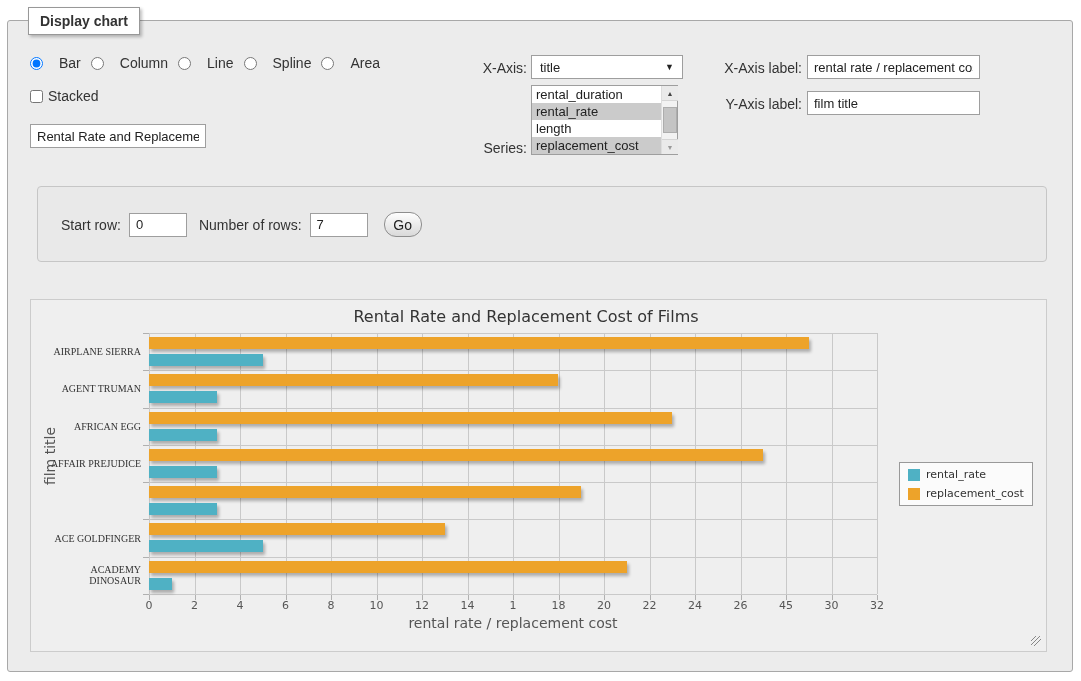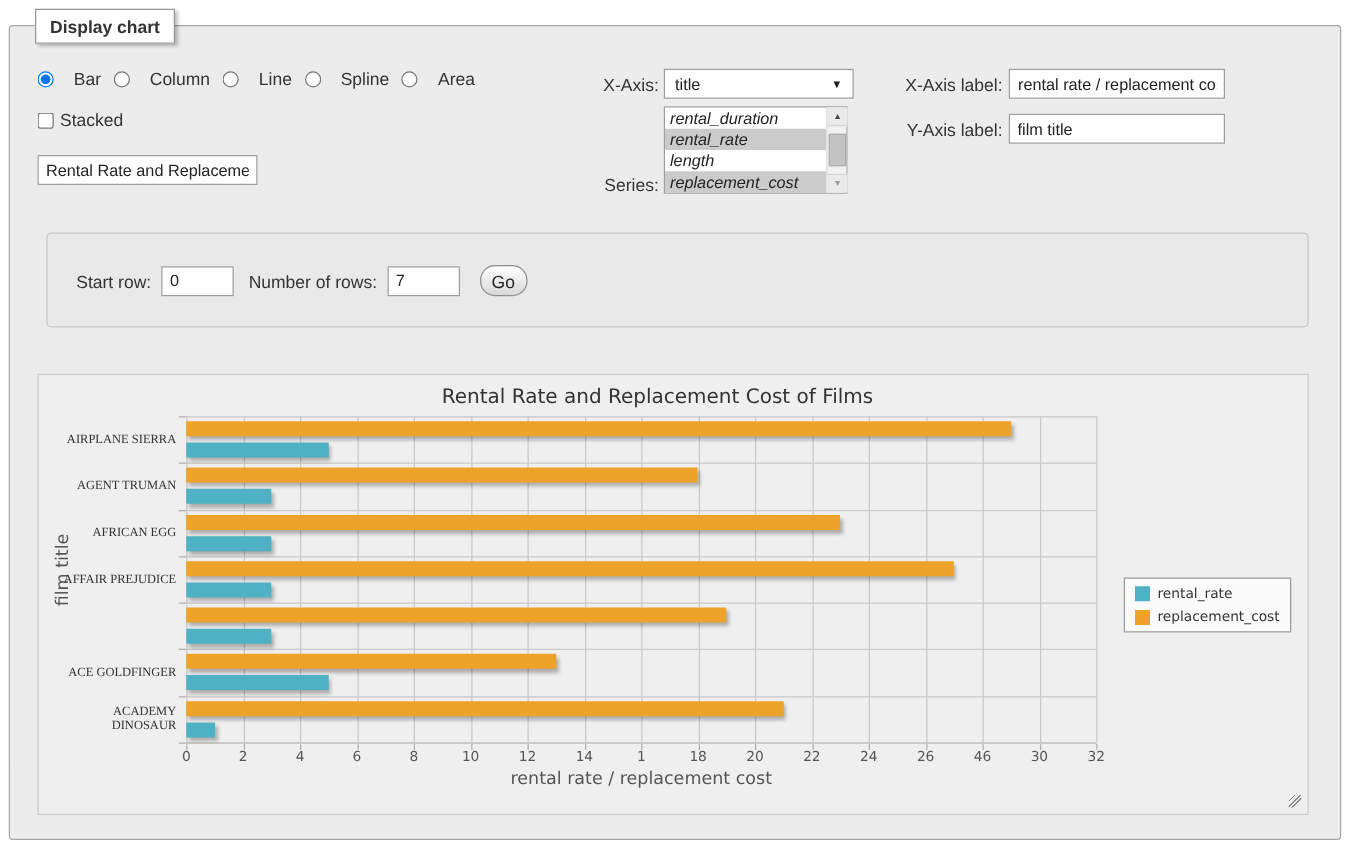--- a/index.html
+++ b/index.html
@@ -27,21 +27,21 @@
 
   .xaxis-label { left:455px; top:60px; width:72px; }
   .fake-select { left:531px; top:55px; width:152px; height:24px; background:#fff;
                  border:1px solid #9e9e9e; font-size:13px; color:#222; display:flex;
                  align-items:center; padding:0 8px; }
   .fake-select .arrow { margin-left:auto; font-size:9px; color:#222; }
 
   .series-label { left:455px; top:140px; width:72px; }
   .listbox { left:531px; top:85px; width:147px; height:70px; background:#fff;
              border:1px solid #9e9e9e; display:flex; }
-  .lb-opts { flex:1; overflow:hidden;font-style:italic; }
+  .lb-opts { flex:1; overflow:hidden; }
   .lb-item { font-size:13px; color:#222; height:17px; line-height:17px; padding:0 4px; white-space:nowrap; }
   .lb-item.sel { background:#cbcbcb; }
   .lb-scroll { width:16px; background:#f2f2f2; border-left:1px solid #ddd; position:relative; }
   .sb-btn { position:absolute; left:0; width:16px; height:15px; background:#eaeaea;
             font-size:7px; text-align:center; line-height:15px; }
   .sb-up { top:0; color:#444; border-bottom:1px solid #d5d5d5; }
   .sb-down { bottom:0; color:#9a9a9a; border-top:1px solid #d5d5d5; }
   .sb-thumb { position:absolute; left:1px; top:21px; width:14px; height:26px; background:#c4c4c4; border:1px solid #adadad; }
 
   .xlab-label { left:712px; top:60px; width:90px; }
@@ -265,21 +265,21 @@
         <div class="xtl" style="left: 25%;">8</div>
         <div class="xtl" style="left: 31.25%;">10</div>
         <div class="xtl" style="left: 37.5%;">12</div>
         <div class="xtl" style="left: 43.75%;">14</div>
         <div class="xtl" style="left: 50%;">1</div>
         <div class="xtl" style="left: 56.25%;">18</div>
         <div class="xtl" style="left: 62.5%;">20</div>
         <div class="xtl" style="left: 68.75%;">22</div>
         <div class="xtl" style="left: 75%;">24</div>
         <div class="xtl" style="left: 81.25%;">26</div>
-        <div class="xtl" style="left: 87.5%;">46</div>
+        <div class="xtl" style="left: 87.5%;">45</div>
         <div class="xtl" style="left: 93.75%;">30</div>
         <div class="xtl" style="left: 100%;">32</div>
       </div>
     <div class="x-title">rental rate / replacement cost</div>
     <div class="chart-legend">
         <div class="leg-item">
           <div class="leg-swatch" style="background: rgb(79, 177, 196);"></div>
           <div class="">rental_rate</div>
         </div>
         <div class="leg-item">

